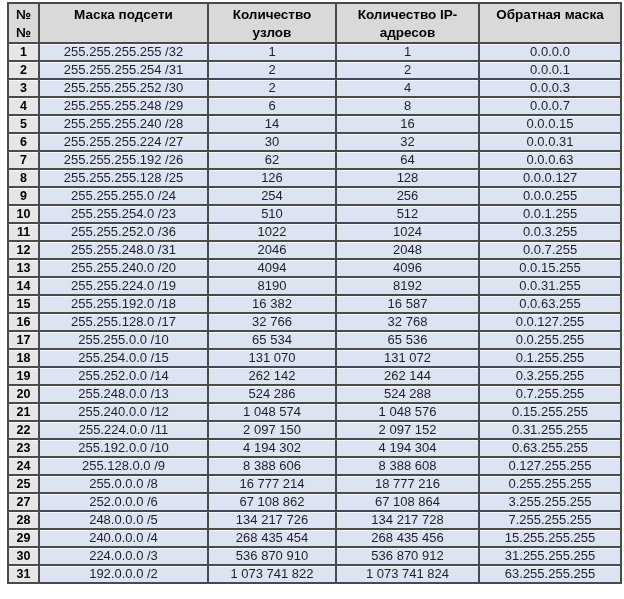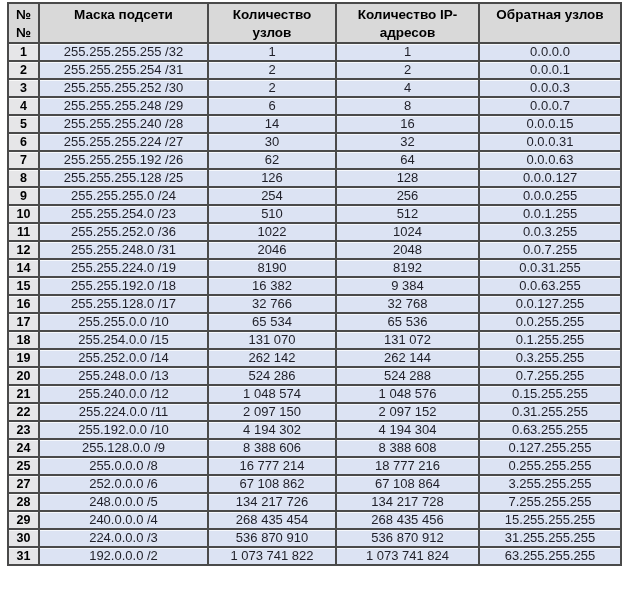--- a/index.html
+++ b/index.html
@@ -73,21 +73,21 @@
     <col style="width:128px">
     <col style="width:143px">
     <col style="width:142px">
   </colgroup>
   <thead>
     <tr>
         <th>№№</th>
         <th>Маска подсети</th>
         <th>Количество<br>узлов</th>
         <th>Количество IP-<br>адресов</th>
-        <th>Обратная узлов</th>
+        <th>Обратная маска</th>
       </tr>
   </thead>
   <tbody>
       <tr>
         <td class="num">1</td>
         <td>255.255.255.255 /32</td>
         <td>1</td>
         <td>1</td>
         <td>0.0.0.0</td>
       </tr>
@@ -162,31 +162,38 @@
         <td>0.0.3.255</td>
       </tr>
       <tr>
         <td class="num">12</td>
         <td>255.255.248.0 /31</td>
         <td>2046</td>
         <td>2048</td>
         <td>0.0.7.255</td>
       </tr>
       <tr>
+        <td class="num">13</td>
+        <td>255.255.240.0 /20</td>
+        <td>4094</td>
+        <td>4096</td>
+        <td>0.0.15.255</td>
+      </tr>
+      <tr>
         <td class="num">14</td>
         <td>255.255.224.0 /19</td>
         <td>8190</td>
         <td>8192</td>
         <td>0.0.31.255</td>
       </tr>
       <tr>
         <td class="num">15</td>
         <td>255.255.192.0 /18</td>
         <td>16 382</td>
-        <td>9 384</td>
+        <td>16 587</td>
         <td>0.0.63.255</td>
       </tr>
       <tr>
         <td class="num">16</td>
         <td>255.255.128.0 /17</td>
         <td>32 766</td>
         <td>32 768</td>
         <td>0.0.127.255</td>
       </tr>
       <tr>

